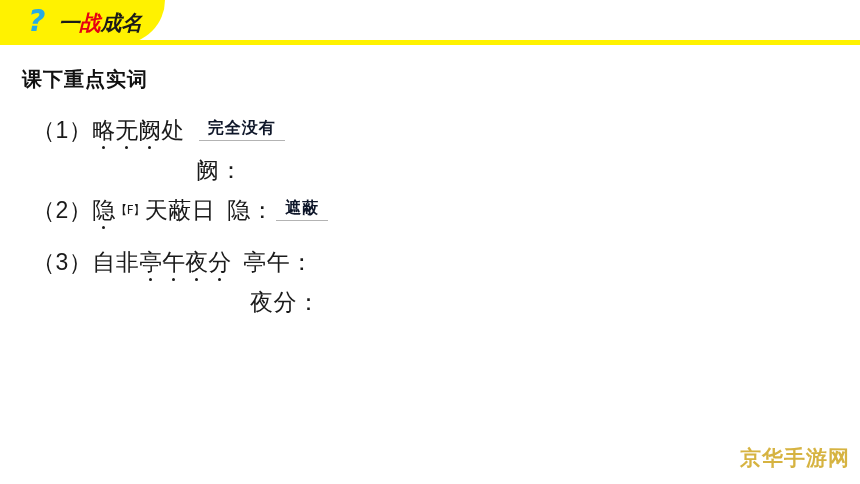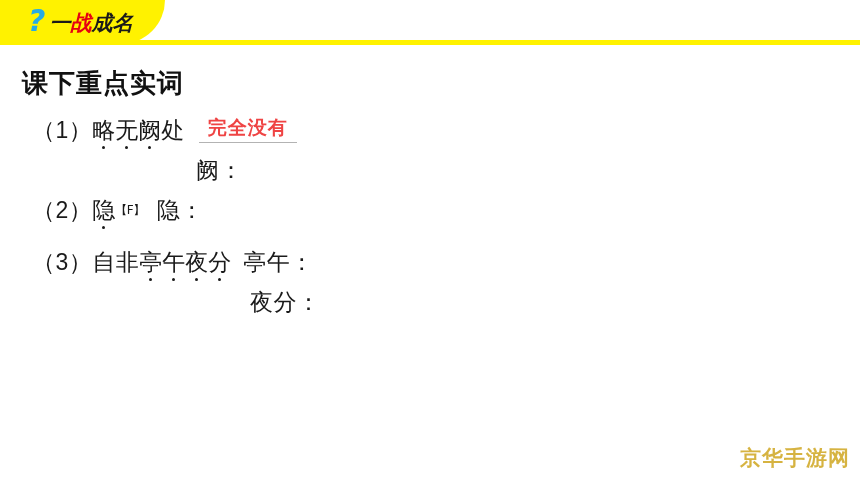--- a/index.html
+++ b/index.html
@@ -46,40 +46,40 @@
     font-family: "DejaVu Sans", sans-serif;
   }
   .logo-text {
     font-size: 21px;
     font-weight: bold;
     font-style: italic;
     line-height: 1;
     letter-spacing: 0px;
     white-space: nowrap;
     color: #1a1a1a;
-    margin-left: 3px;
+    margin-left: 12px;
   }
   .logo-text .hl { color: #e60012; }
 
   .banner-rule {
     position: absolute;
     left: 0;
     top: 40px;
     width: 860px;
     height: 5px;
     background: #fff200;
     z-index: 1;
   }
 
   
   .page-title {
     position: absolute;
     left: 22px;
     top: 66px;
-    font-size: 26px;
+    font-size: 20px;
     font-weight: bold;
     color: #111111;
     letter-spacing: 1px;
     white-space: nowrap;
   }
 
   .lines {
     position: absolute;
     left: 0;
     top: 110px;
@@ -126,23 +126,23 @@
     font-size: 12px;
     vertical-align: 7px;
     letter-spacing: -0.5px;
     font-family: "DejaVu Sans", sans-serif;
   }
 
   .label { letter-spacing: 0.5px; }
 
   .answer {
     display: inline-block;
-    color: #ef4444;
-    font-weight: bold;
-    font-size: 19px;
+    color: #0f172a;
+    font-weight: bold;
+    font-size: 16px;
     letter-spacing: 1px;
     border-bottom: 1.5px solid #b3b3b3;
     padding: 0 9px 3px 9px;
     margin-left: 2px;
     line-height: 1.15;
   }
 
   
   .watermark {
     position: absolute;
@@ -182,22 +182,24 @@
   </div>
 
   <div class="line indent-2">
     <span class="label">阙：</span>
   </div>
 
   <div class="line indent-1">
     <span class="stem">（2）</span>
       <span class="dotted"><span>隐</span></span>
       <span class="supmark">【F】</span>
+      <span class="stem">天蔽日</span>
     <span class="gap"></span>
     <span class="label">隐：</span>
+    <span class="answer">遮蔽</span>
   </div>
 
   <div class="line indent-1" style="margin-top:12px;">
     <span class="stem">（3）</span>
       <span class="stem">自非</span>
       <span class="dotted"><span>亭</span><span>午</span><span>夜</span><span>分</span></span>
     <span class="gap"></span>
     <span class="label">亭午：</span>
   </div>
 

